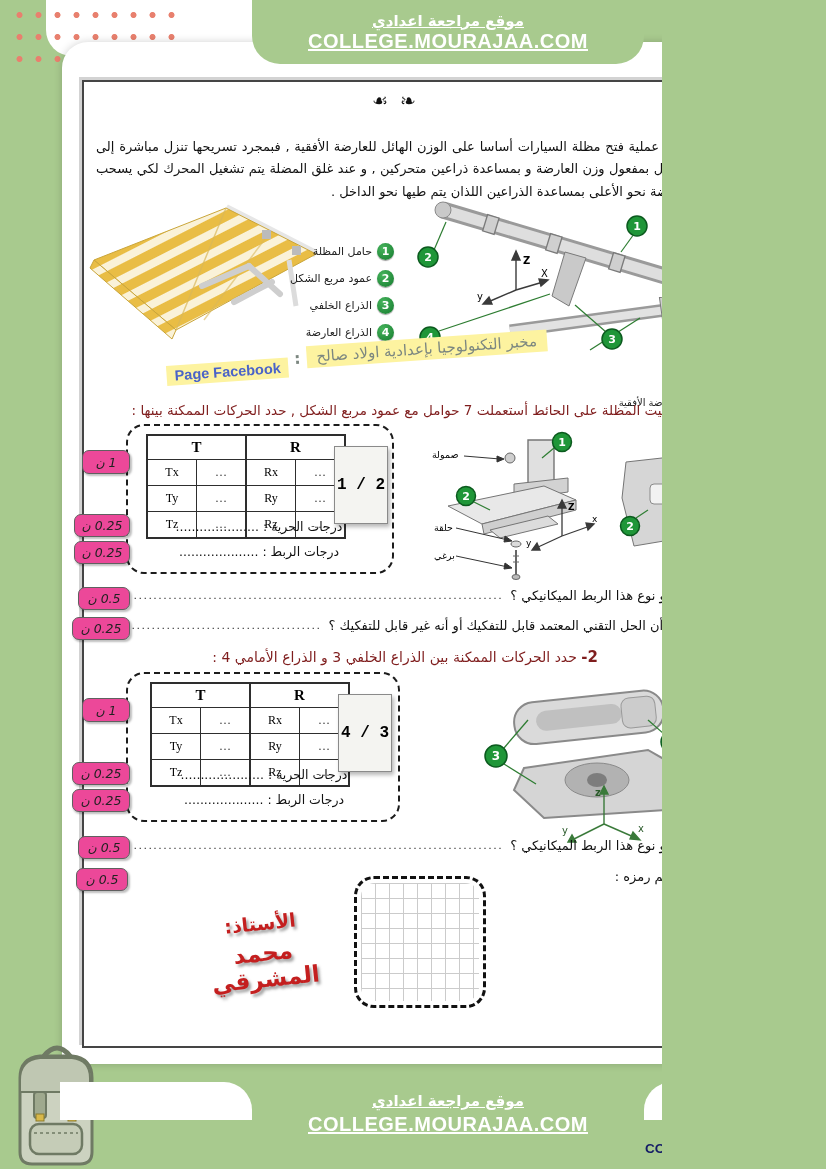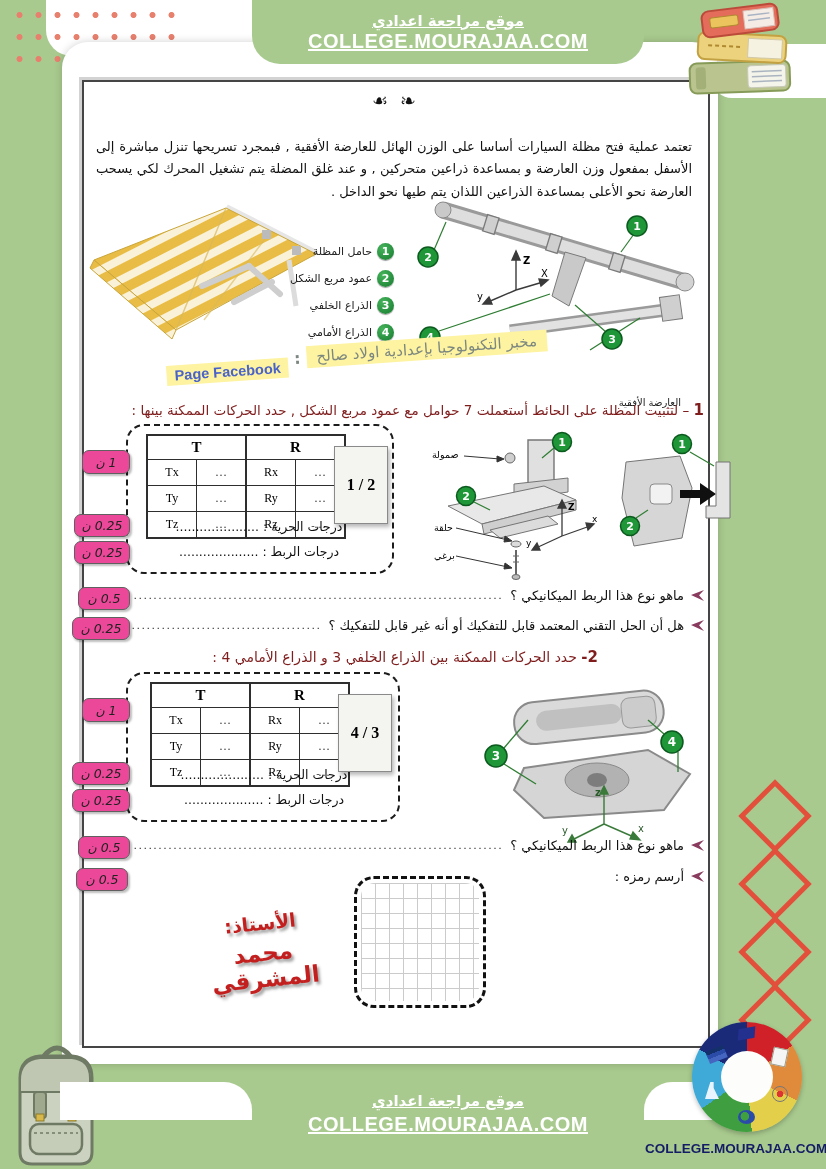--- a/index.html
+++ b/index.html
@@ -1,16 +1,16 @@
 <!DOCTYPE html>
 <html><head>
 <meta charset="utf-8">
 <style>
   html,body{margin:0;padding:0;background:#a8ca8e;}
-  .stage{position:relative;width:826px;height:1169px;background:#a8ca8e;overflow:hidden;
+  .stage{position:relative;width:662px;height:1169px;background:#a8ca8e;overflow:hidden;
          font-family:"DejaVu Sans",sans-serif;}
 
   
   #deco-tl{position:absolute;left:46px;top:0;width:246px;height:56px;background:#fff;border-radius:0 0 26px 26px;}
   #deco-dots{position:absolute;left:6px;top:0;width:176px;height:66px;
      background-image:radial-gradient(circle,#e8806e 2.6px,rgba(0,0,0,0) 3.4px);
      background-size:19px 22px;background-position:4px 4px;}
   #nub-tr{position:absolute;left:712px;top:44px;width:114px;height:54px;background:#fff;border-radius:20px 0 0 20px;}
 
   
@@ -88,21 +88,21 @@
   .qtable{position:absolute;border-collapse:collapse;background:#fff;border:2.5px solid #2e2e2e;}
   .qtable th,.qtable td{border:1.4px solid #2e2e2e;text-align:center;font-family:"Liberation Serif",serif;}
   .qtable th{font-size:15px;font-weight:bold;height:21px;}
   .qtable td{font-size:12px;height:23px;width:46px;}
   .qtable .rgrp{border-left:2.5px solid #2e2e2e;}
   .qtable .cd{color:#333;}
   #t1{left:146px;top:434px;} #t2{left:150px;top:682px;}
 
   .score-box{position:absolute;width:52px;height:76px;background:#f4f4f1;border:1px solid #8a8a8a;
              box-shadow:2px 3px 4px rgba(0,0,0,.28);display:flex;align-items:center;justify-content:center;
-             font-family:Liberation Serif, serif;font-weight:bold;font-size:16px;direction:ltr;}
+             font-family:Liberation Mono, monospace;font-weight:bold;font-size:16px;direction:ltr;}
   #s1{left:334px;top:446px;} #s2{left:338px;top:694px;}
 
   .dof-line{position:absolute;direction:rtl;font-size:12.5px;color:#111;text-align:center;width:218px;}
   #d1{left:150px;top:519px;} #l1{left:150px;top:544px;}
   #d2{left:155px;top:767px;} #l2{left:155px;top:792px;}
 
   .mark{position:absolute;background:#ec4899;border:1.6px solid #606060;border-radius:7px;
         box-shadow:1.5px 2px 2px rgba(0,0,0,.25);display:flex;align-items:center;justify-content:center;
         direction:rtl;font-size:12.5px;font-style:italic;color:#222;}
   #m1{left:82px;top:450px;width:46px;height:22px;}
@@ -221,21 +221,21 @@
     </div>
     <div class="legend-item">
       <span class="legend-label">عمود مربع الشكل</span>
       <span class="badge">2</span>
     </div>
     <div class="legend-item">
       <span class="legend-label">الذراع الخلفي</span>
       <span class="badge">3</span>
     </div>
     <div class="legend-item">
-      <span class="legend-label">الذراع الأمامي</span>
+      <span class="legend-label">الذراع العارضة</span>
       <span class="badge">4</span>
     </div>
   </div>
 
   <svg id="machine" width="295" height="185" viewBox="0 0 295 185">
     <g>
       <line x1="28" y1="20" x2="270" y2="92" stroke="#9a9a9a" stroke-width="17"></line>
       <line x1="28" y1="20" x2="270" y2="92" stroke="#dedede" stroke-width="11"></line>
       <circle cx="28" cy="20" r="8" fill="#c9c9c9" stroke="#8a8a8a"></circle>
       <circle cx="270" cy="92" r="9" fill="#d3d3d3" stroke="#8a8a8a"></circle>

